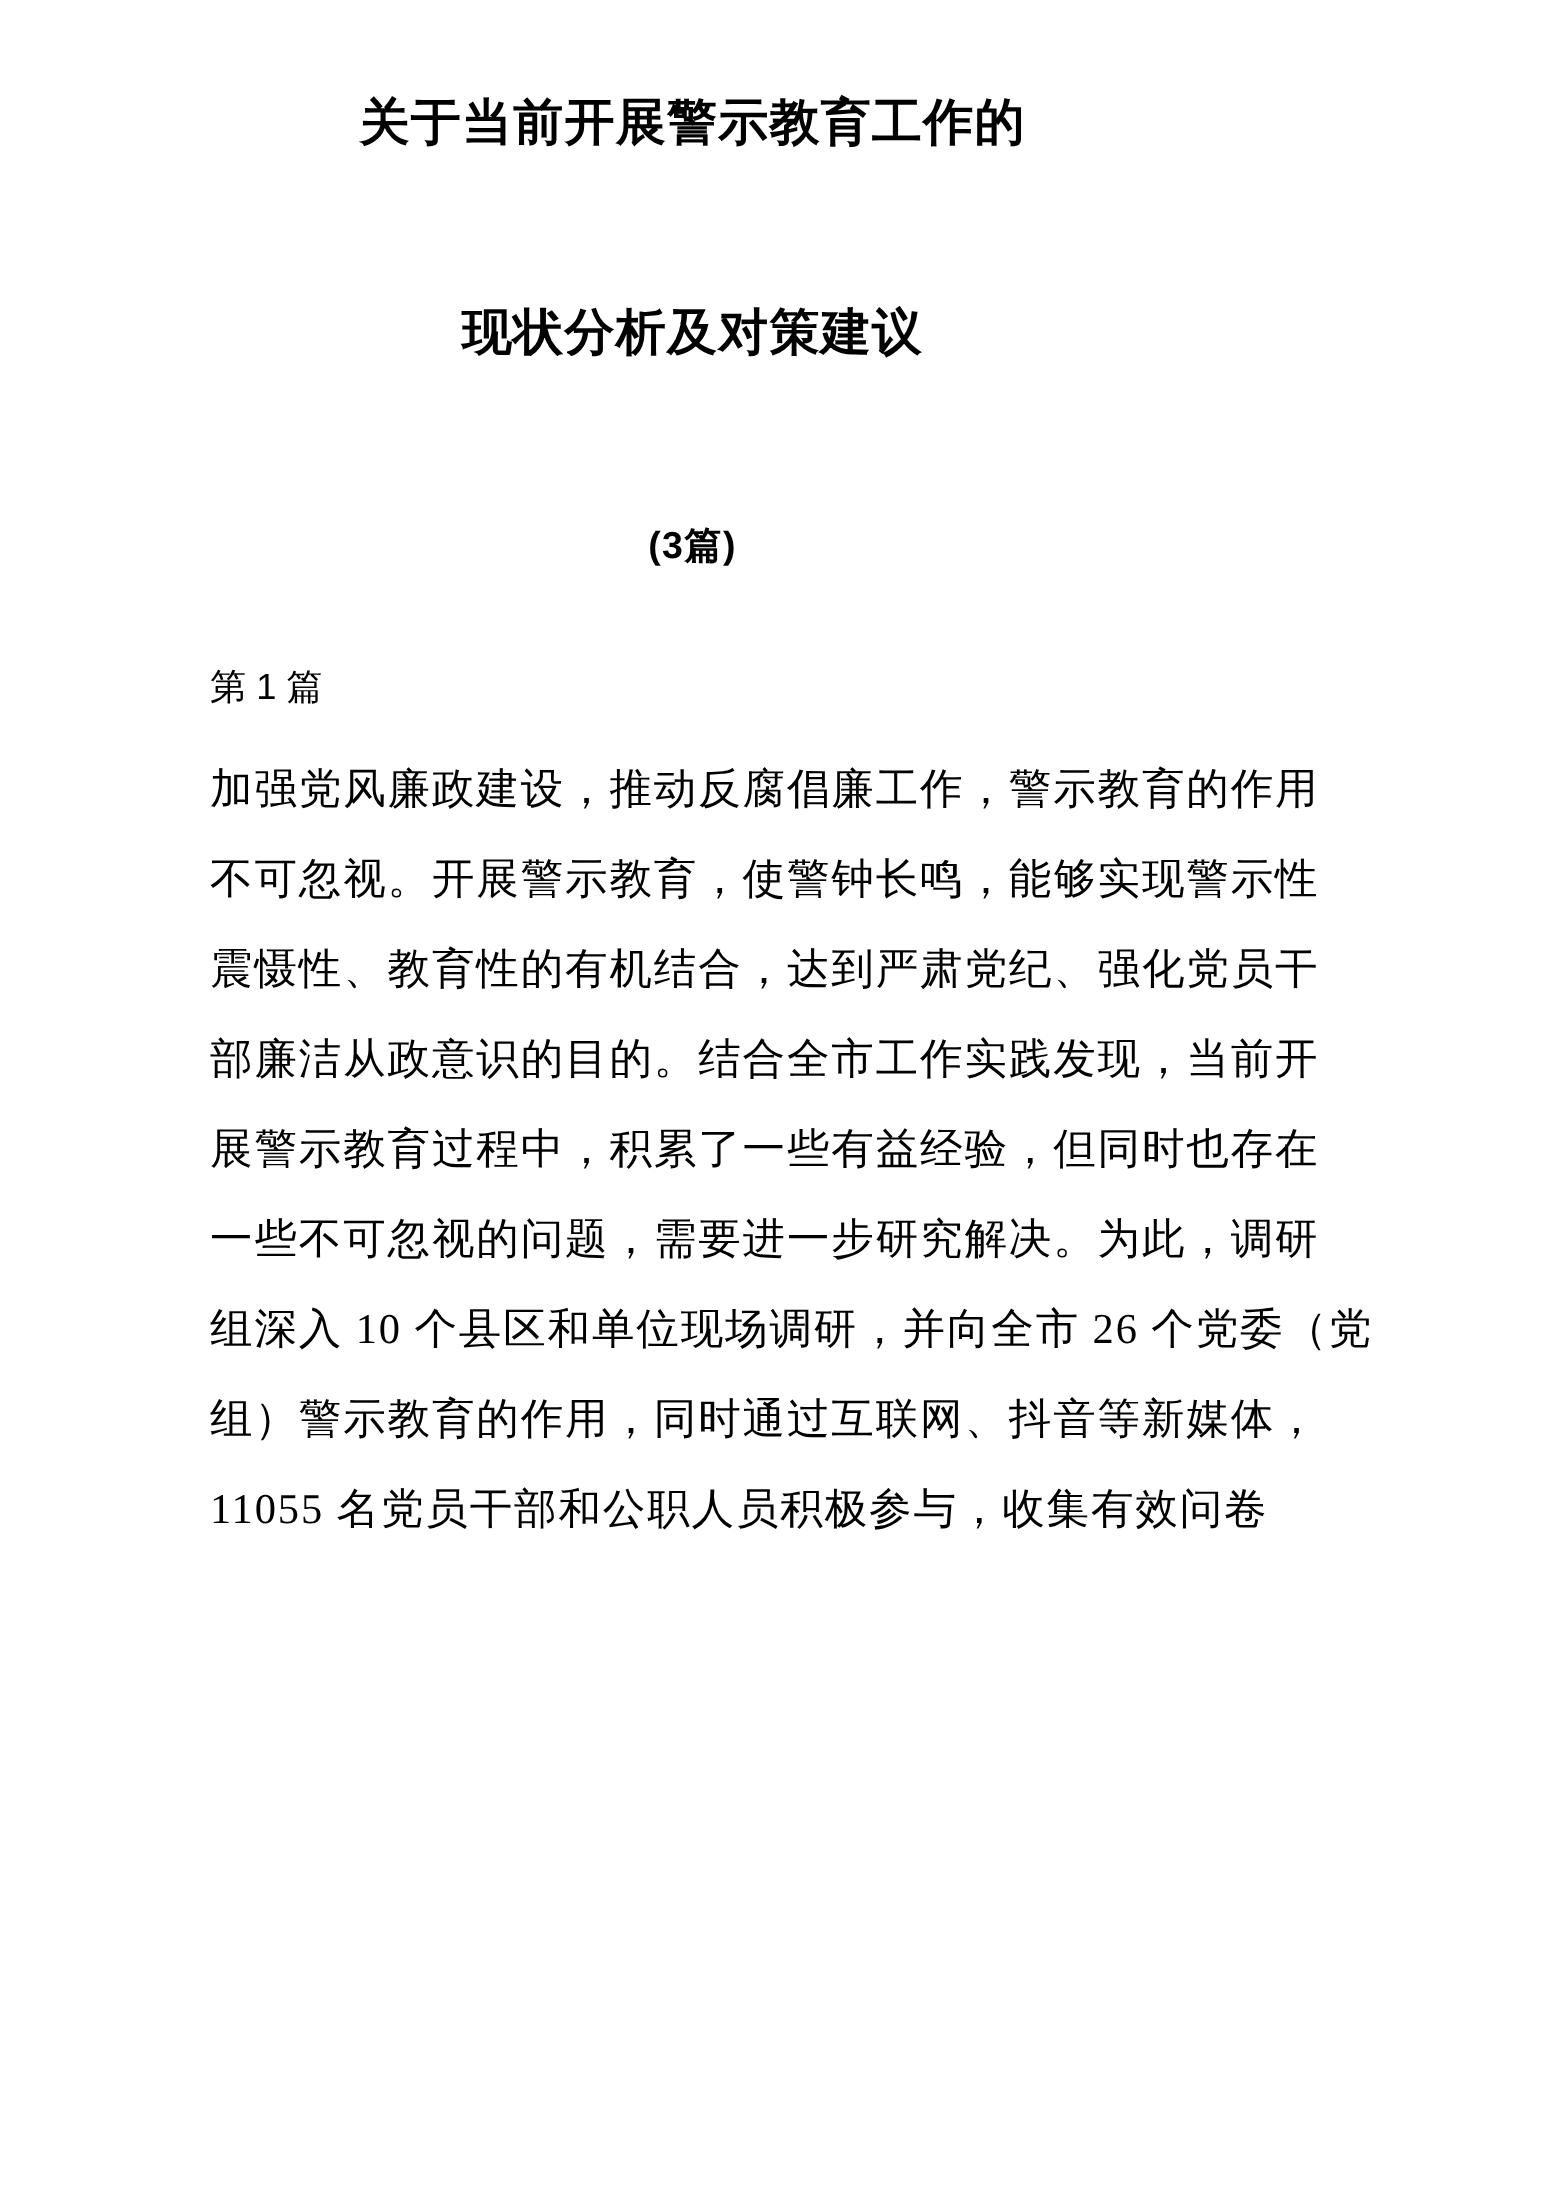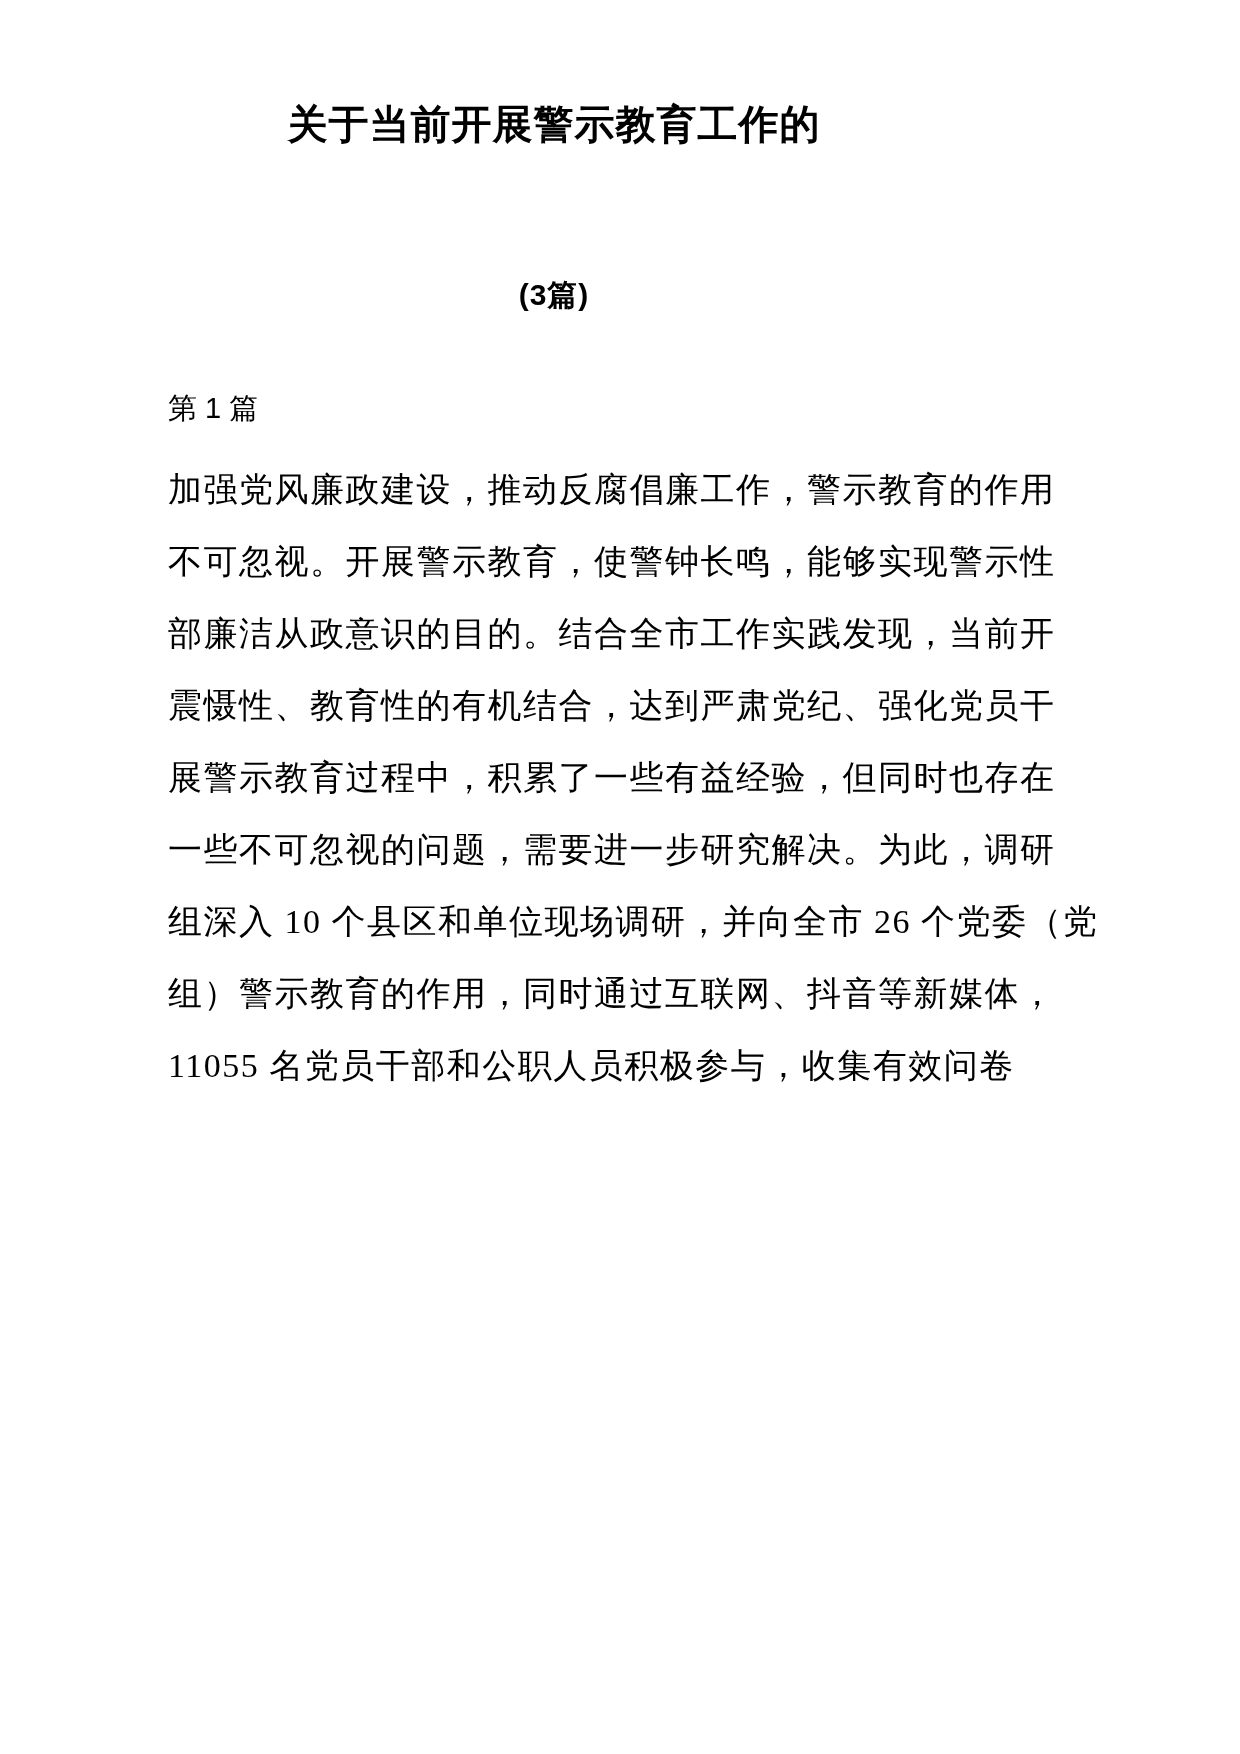--- a/index.html
+++ b/index.html
@@ -23,21 +23,21 @@
   }
   .doc-title {
     font-weight: bold;
     font-size: 40px;
     line-height: 48px;
     text-align: center;
     padding-right: 130px; 
     letter-spacing: 1px;
   }
   .title-1 {
-    padding-top: 100px;
+    padding-top: 74px;
   }
   .title-2 {
     margin-top: 120px;
   }
   .count-label {
     margin-top: 124px;
     font-weight: bold;
     font-size: 30px;
     line-height: 46px;
     text-align: center;
@@ -61,29 +61,30 @@
     text-align: left;
     font-family: Liberation Serif, serif;
   }
 </style>
 </head>
 <body>
 
 <div class="page">
   <div class="doc-title title-1">关于当前开展警示教育工作的</div>
 
+  <div class="doc-title title-2">现状分析及对策建议</div>
 
   <div class="count-label">(3篇)</div>
 
   <div class="section-heading">第 1 篇</div>
 
   <div class="body-text">
       <div class="line">加强党风廉政建设，推动反腐倡廉工作，警示教育的作用</div>
       <div class="line">不可忽视。开展警示教育，使警钟长鸣，能够实现警示性</div>
+      <div class="line">震慑性、教育性的有机结合，达到严肃党纪、强化党员干</div>
       <div class="line">部廉洁从政意识的目的。结合全市工作实践发现，当前开</div>
-      <div class="line">震慑性、教育性的有机结合，达到严肃党纪、强化党员干</div>
       <div class="line">展警示教育过程中，积累了一些有益经验，但同时也存在</div>
       <div class="line">一些不可忽视的问题，需要进一步研究解决。为此，调研</div>
       <div class="line">组深入 10 个县区和单位现场调研，并向全市 26 个党委（党</div>
       <div class="line">组）警示教育的作用，同时通过互联网、抖音等新媒体，</div>
       <div class="line">11055 名党员干部和公职人员积极参与，收集有效问卷</div>
     </div>
 </div>
 
 </body></html>

